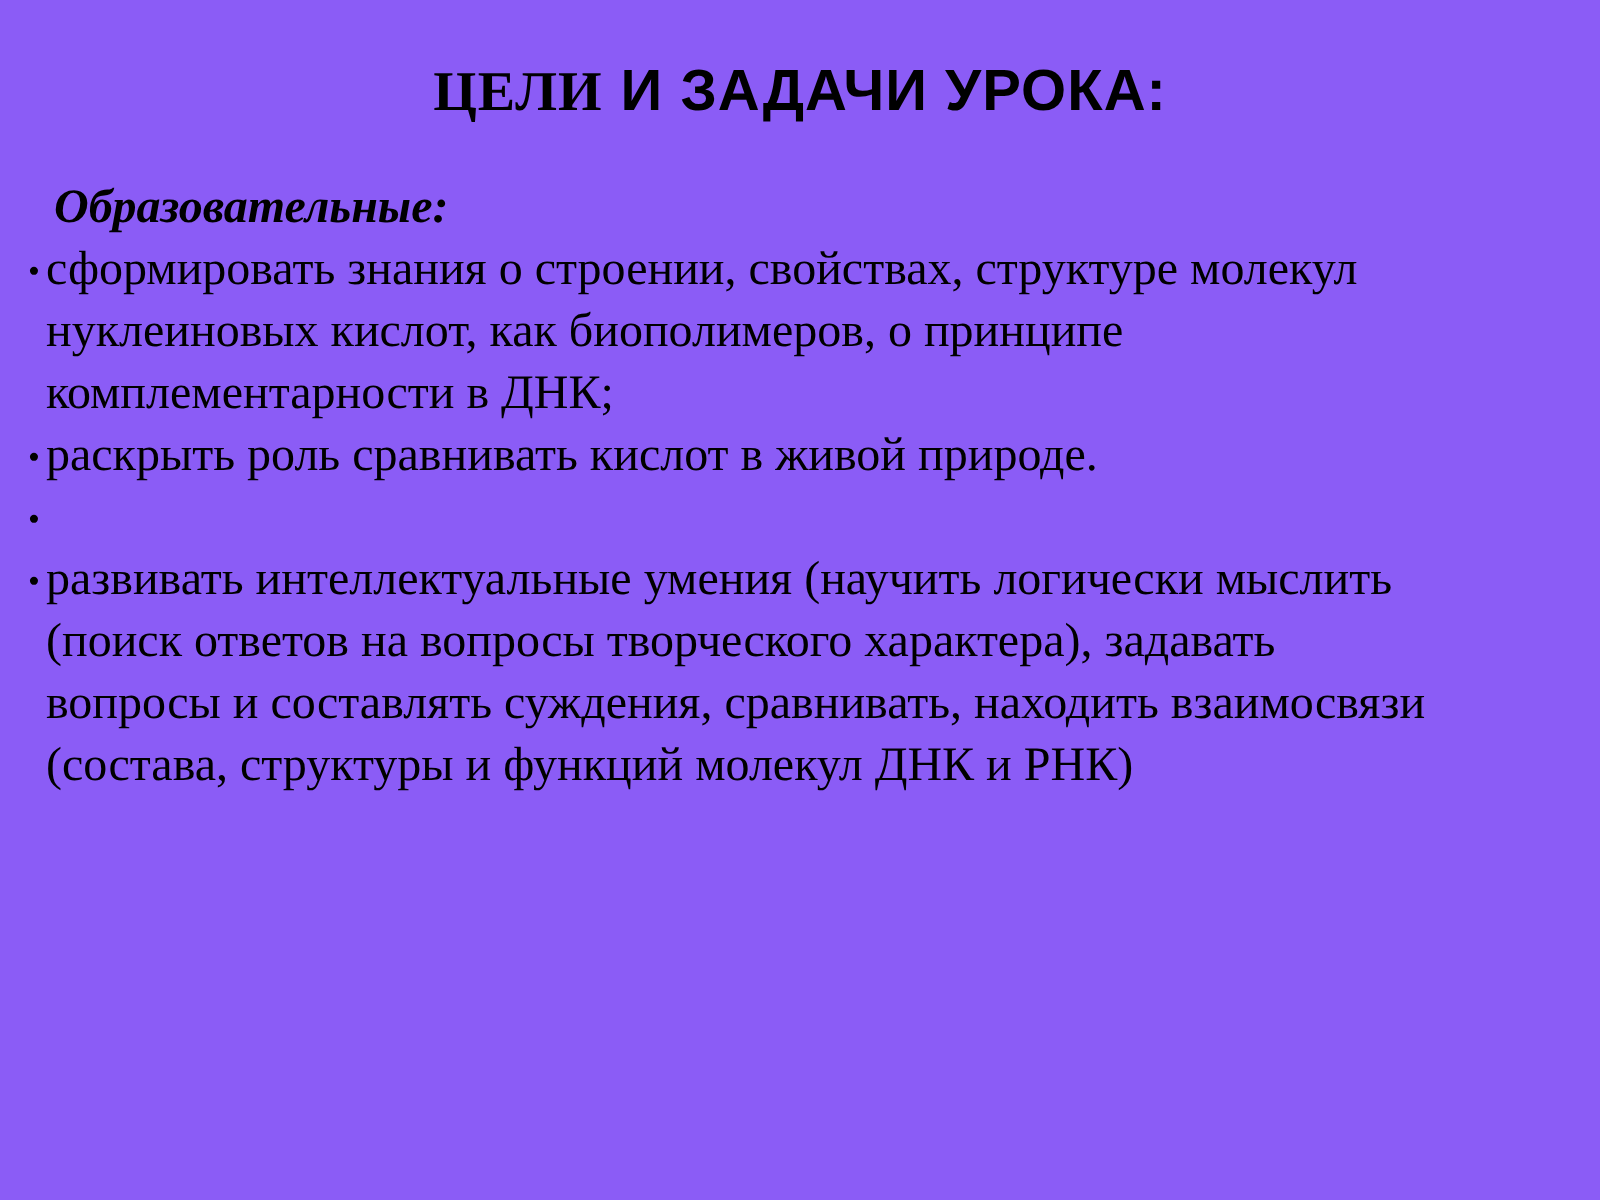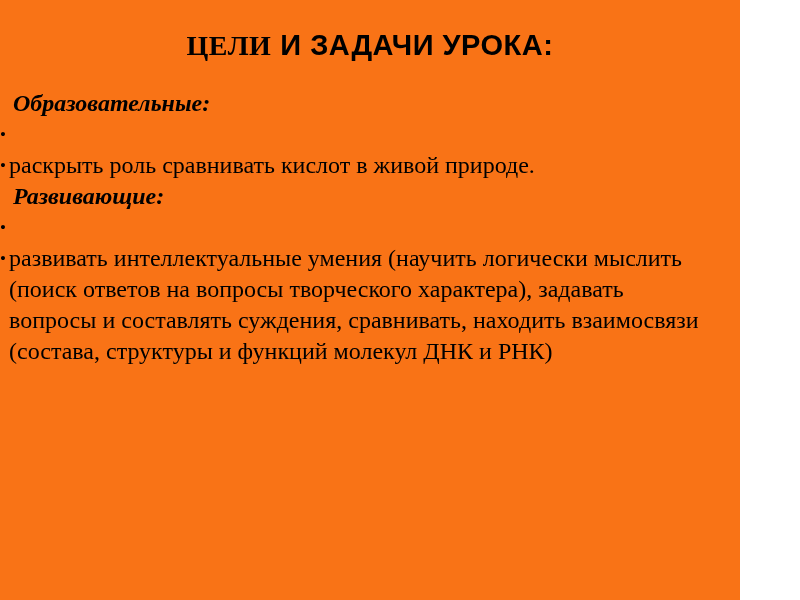--- a/index.html
+++ b/index.html
@@ -2,23 +2,23 @@
 <html><head>
 <meta charset="utf-8">
 <style>
   html, body {
     margin: 0;
     padding: 0;
     background: #ffffff;
   }
   .slide {
     position: relative;
-    width: 740px;
+    width: 800px;
     height: 600px;
-    background: #f97316;
+    background: #8b5cf6;
     color: #000000;
     overflow: hidden;
     box-sizing: border-box;
   }
   .title {
     margin: 0;
     padding-top: 26px;
     text-align: center;
     line-height: 36px;
     white-space: nowrap;
@@ -31,21 +31,21 @@
   }
   .title .sans-part {
     font-family: "Liberation Sans", "DejaVu Sans", sans-serif;
     font-size: 29px;
     font-weight: bold;
     letter-spacing: 0.5px;
     margin-left: 9px;
   }
   .content {
     margin-top: 24px;
-    padding-left: 0;
+    padding-left: 14px;
     padding-right: 2px;
     font-family: "Liberation Serif", "DejaVu Serif", serif;
     font-size: 24px;
     line-height: 31px;
     color: #000000;
   }
   .item { margin: 0; }
   .item.heading {
     font-weight: bold;
     font-style: italic;
@@ -69,26 +69,28 @@
 <body>
 
 <div class="slide">
   <h1 class="title">
     <span class="serif-part">ЦЕЛИ</span><span class="sans-part">И ЗАДАЧИ УРОКА:</span>
   </h1>
   <div class="content">
       <div class="item heading"><span class="text">Образовательные:</span></div>
       <div class="item bullet">
         <span class="marker">•</span>
+        <span class="text">сформировать знания о строении, свойствах, структуре молекул
+нуклеиновых кислот, как биополимеров, о принципе
+комплементарности в ДНК;</span>
       </div>
       <div class="item bullet">
         <span class="marker">•</span>
         <span class="text">раскрыть роль сравнивать кислот в живой природе.</span>
       </div>
-      <div class="item heading"><span class="text">Развивающие:</span></div>
       <div class="item bullet">
         <span class="marker">•</span>
       </div>
       <div class="item bullet">
         <span class="marker">•</span>
         <span class="text">развивать интеллектуальные умения (научить логически мыслить
 (поиск ответов на вопросы творческого характера), задавать
 вопросы и составлять суждения, сравнивать, находить взаимосвязи
 (состава, структуры и функций молекул ДНК и РНК)</span>
       </div>

